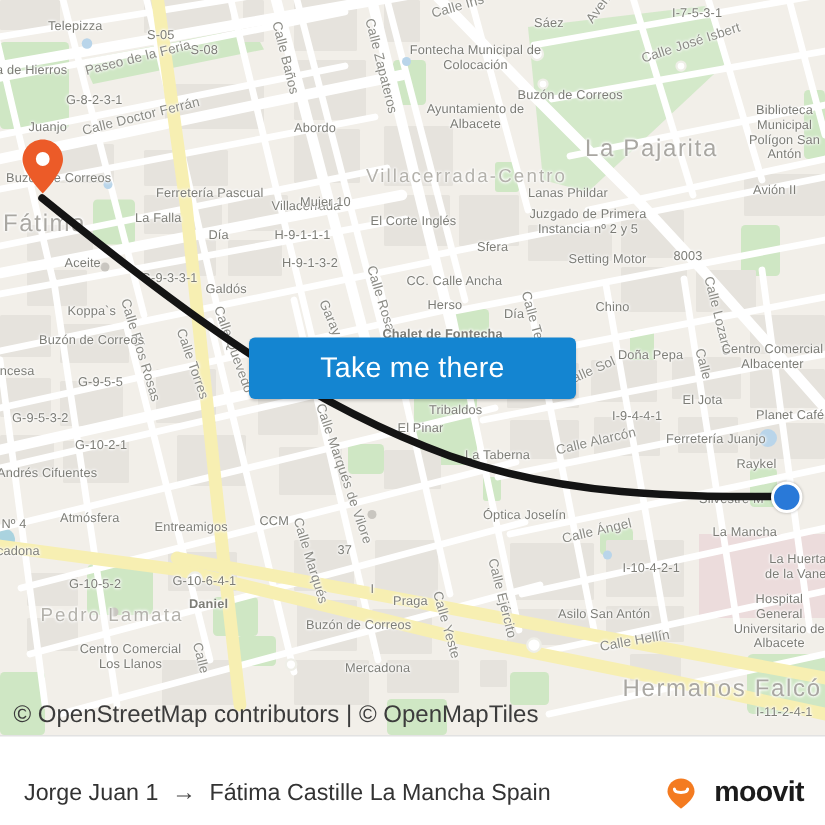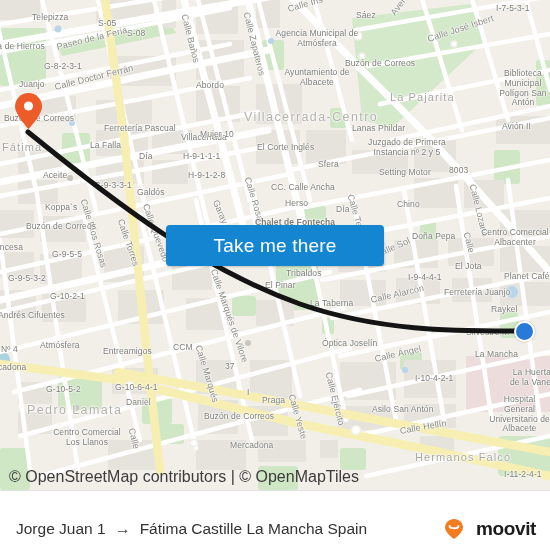--- a/index.html
+++ b/index.html
@@ -14,21 +14,21 @@
 
   .svgmap { position:absolute; left:0; top:0; }
 
   
   .lbl { position:absolute; color:#7b7b75; white-space:nowrap;
          font-size:8.5px; line-height:1; letter-spacing:.1px;
          text-shadow:0 0 2px #fff,0 0 2px #fff,0 0 3px #fff,0 0 1px #fff; }
   .lbl.poi   { color:#7d7d77; }
   .lbl.street{ color:#8b8b85; font-size:9px; }
   .lbl.big   { color:#b3b1ab; font-size:12.5px; letter-spacing:1.4px; }
-  .lbl.hood  { color:#a9a7a2; font-size:11px; letter-spacing:1.1px; }
+  .lbl.hood  { color:#a9a7a2; font-size:16px; letter-spacing:1.1px; }
   .lbl.two   { white-space:normal; text-align:center; line-height:1.15; }
 
   
   #routeSvg { position:absolute; left:0; top:0; pointer-events:none; }
 
   
   #pinOrigin { position:absolute; left:14px; top:110px; width:29px; height:38px; }
   #dotDest { position:absolute; left:514px; top:321px; width:21px; height:21px;
     border-radius:50%; background:#2979d8; border:2.5px solid #fff;
     box-shadow:0 0 2px rgba(0,0,0,.3); }
@@ -261,40 +261,40 @@
         <div class="lbl poi" style="left: 44px; top: 62px;">G-8-2-3-1</div>
         <div class="lbl poi" style="left: 19px; top: 80px;">Juanjo</div>
         <div class="lbl street" style="left: 55px; top: 83px; transform: rotate(-14deg); transform-origin: left center;">Calle Doctor Ferrán</div>
         <div class="lbl poi" style="left: 196px; top: 81px;">Abordo</div>
         <div class="lbl poi" style="left: 181px; top: 101px; margin-top: 32px;">Villacerrada</div>
         <div class="lbl street" style="left: 184px; top: 10px; transform: rotate(76deg); transform-origin: left center;">Calle Baños</div>
         <div class="lbl street" style="left: 246px; top: 8px; transform: rotate(76deg); transform-origin: left center;">Calle Zapateros</div>
         <div class="lbl street" style="left: 288px; top: 5px; transform: rotate(-16deg); transform-origin: left center;">Calle Iris</div>
         <div class="lbl poi" style="left: 356px; top: 11px;">Sáez</div>
         <div class="lbl street" style="left: 393px; top: 10px; transform: rotate(-54deg); transform-origin: left center;">Avenida</div>
-        <div class="lbl poi" style="left: 496px; top: 4px;">I-7-5-3-1</div>
-        <div class="lbl two" style="left: 272px; top: 29px; width: 90px;">Agencia Municipal de Atmósfera</div>
+        <div class="lbl poi" style="left: 448px; top: 4px;">I-7-5-3-1</div>
+        <div class="lbl two" style="left: 272px; top: 29px; width: 90px;">Fontecha Municipal de Colocación</div>
         <div class="lbl two" style="left: 277px; top: 68px; width: 80px;">Ayuntamiento de Albacete</div>
         <div class="lbl poi" style="left: 345px; top: 59px;">Buzón de Correos</div>
         <div class="lbl street" style="left: 428px; top: 35px; transform: rotate(-18deg); transform-origin: left center;">Calle José Isbert</div>
         <div class="lbl hood" style="left: 390px; top: 92px;">La Pajarita</div>
         <div class="lbl two" style="left: 492px; top: 69px; width: 62px;">Biblioteca Municipal Polígon San Antón</div>
         <div class="lbl poi" style="left: 502px; top: 122px;">Avión II</div>
         <div class="lbl poi" style="left: 4px; top: 114px;">Buzón de Correos</div>
         <div class="lbl poi" style="left: 104px; top: 124px;">Ferretería Pascual</div>
         <div class="lbl poi" style="left: 200px; top: 130px;">Mujer 10</div>
         <div class="lbl big" style="left: 244px; top: 111px; width: 100px;">Villacerrada-Centro</div>
         <div class="lbl poi" style="left: 352px; top: 124px;">Lanas Phildar</div>
         <div class="lbl hood" style="left: 2px; top: 142px;">Fátima</div>
         <div class="lbl poi" style="left: 90px; top: 141px;">La Falla</div>
         <div class="lbl poi" style="left: 139px; top: 152px;">Día</div>
         <div class="lbl poi" style="left: 183px; top: 152px;">H-9-1-1-1</div>
-        <div class="lbl poi" style="left: 231px; top: 143px; padding-left: 26px;">El Corte Inglés</div>
-        <div class="lbl two" style="left: 365px; top: 138px; width: 84px; text-align: center;">Juzgado de Primera Instancia nº 2 y 5</div>
-        <div class="lbl poi" style="left: 188px; top: 171px;">H-9-1-2-8</div>
+        <div class="lbl poi" style="left: 221px; top: 143px; padding-left: 26px;">El Corte Inglés</div>
+        <div class="lbl two" style="left: 350px; top: 138px; width: 84px; text-align: center;">Juzgado de Primera Instancia nº 2 y 5</div>
+        <div class="lbl poi" style="left: 188px; top: 171px;">H-9-1-3-2</div>
         <div class="lbl poi" style="left: 318px; top: 160px;">Sfera</div>
         <div class="lbl poi" style="left: 379px; top: 168px;">Setting Motor</div>
         <div class="lbl poi" style="left: 449px; top: 166px;">8003</div>
         <div class="lbl poi" style="left: 43px; top: 171px; text-align: right;">Aceite</div>
         <div class="lbl poi" style="left: 94px; top: 181px;">G-9-3-3-1</div>
         <div class="lbl poi" style="left: 137px; top: 188px;">Galdós</div>
         <div class="lbl poi" style="left: 271px; top: 183px;">CC. Calle Ancha</div>
         <div class="lbl street" style="left: 247px; top: 173px; transform: rotate(73deg); transform-origin: left center;">Calle Rosario</div>
         <div class="lbl street" style="left: 215px; top: 196px; transform: rotate(67deg); transform-origin: left center;">Garay</div>
         <div class="lbl street" style="left: 350px; top: 190px; transform: rotate(74deg); transform-origin: left center;">Calle Teja</div>
@@ -337,21 +337,21 @@
         <div class="lbl street" style="left: 375px; top: 355px; transform: rotate(-13deg); transform-origin: left center;">Calle Ángel</div>
         <div class="lbl street" style="left: 198px; top: 341px; transform: rotate(73deg); transform-origin: left center;">Calle Marqués</div>
         <div class="lbl poi" style="left: 225px; top: 362px;">37</div>
         <div class="lbl poi" style="left: 415px; top: 374px;">I-10-4-2-1</div>
         <div class="lbl two" style="left: 507px; top: 368px; width: 44px; text-align: right;">La Huerta de la Vane</div>
         <div class="lbl poi" style="left: -5px; top: 363px;">rcadona</div>
         <div class="lbl poi" style="left: 46px; top: 385px;">G-10-5-2</div>
         <div class="lbl poi" style="left: 115px; top: 383px;">G-10-6-4-1</div>
         <div class="lbl poi" style="left: 247px; top: 388px;">I</div>
         <div class="lbl poi" style="left: 262px; top: 396px;">Praga</div>
-        <div class="lbl poi" style="left: 126px; top: 398px;">Daniel</div>
+        <div class="lbl poi" style="left: 126px; top: 398px; font-weight: bold;">Daniel</div>
         <div class="lbl big" style="left: 27px; top: 404px;">Pedro Lamata</div>
         <div class="lbl poi" style="left: 204px; top: 412px;">Buzón de Correos</div>
         <div class="lbl poi" style="left: 372px; top: 405px;">Asilo San Antón</div>
         <div class="lbl street" style="left: 291px; top: 390px; transform: rotate(74deg); transform-origin: left center;">Calle Yeste</div>
         <div class="lbl street" style="left: 328px; top: 368px; transform: rotate(76deg); transform-origin: left center;">Calle Ejército</div>
         <div class="lbl two" style="left: 489px; top: 395px; width: 61px;">Hospital General Universitario de Albacete</div>
         <div class="lbl street" style="left: 400px; top: 427px; transform: rotate(-10deg); transform-origin: left center;">Calle Hellín</div>
         <div class="lbl two" style="left: 2px; top: 428px; width: 78px; margin-left: 46px;">Centro Comercial Los Llanos</div>
         <div class="lbl poi" style="left: 230px; top: 441px;">Mercadona</div>
         <div class="lbl hood" style="left: 415px; top: 452px;">Hermanos Falcó</div>

